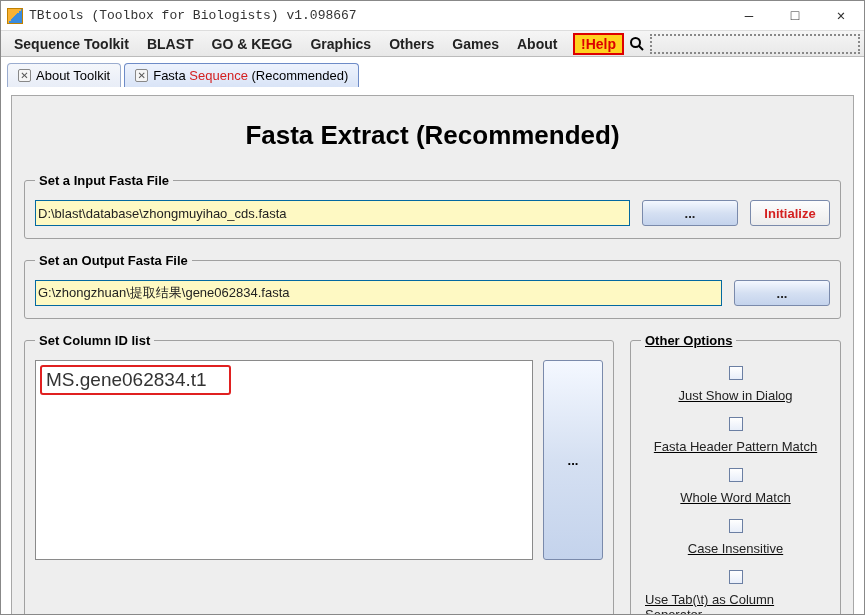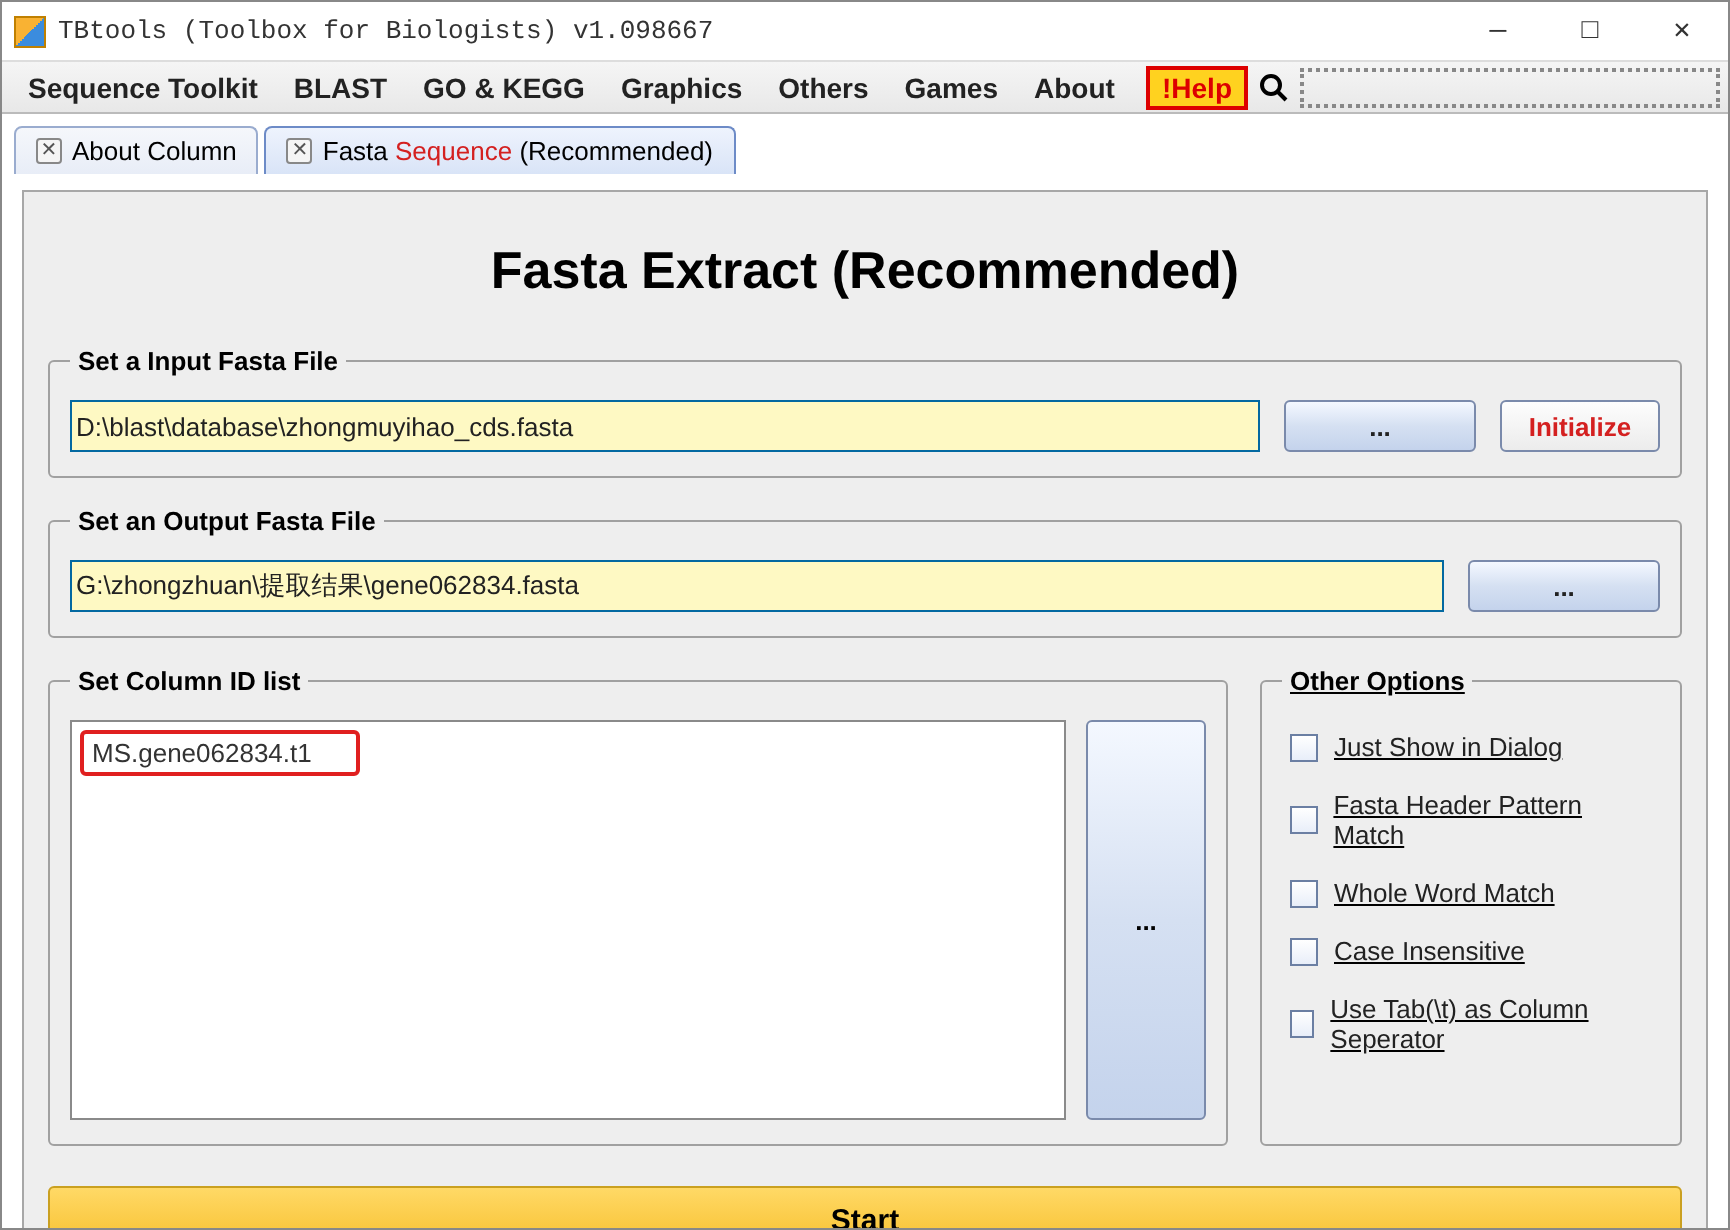--- a/index.html
+++ b/index.html
@@ -151,32 +151,32 @@
     font-size:13px;
     position:relative;
   }
   .id-highlight {
     position:absolute;
     top:4px;left:4px;
     border:2px solid #e02020;
     border-radius:3px;
     padding: 2px 22px 2px 4px;
     color:#333;
-    font-size:13px;
+    font-size:19px;
   }
   .idlist-btn {
     width:60px;
     border:1px solid #7a8aab;
     border-radius:3px;
     background: linear-gradient(#f4f8ff,#d5e0f2,#c4d3ec);
     display:flex;align-items:center;justify-content:center;
     font-weight:bold;
   }
   .opts-list { display:flex;flex-direction:column;gap:14px;padding:6px 4px; }
-  .opt { display:flex;align-items:center;gap:8px;font-size:13px;color:#222; }
+  .opt { display:flex;align-items:center;gap:8px;font-size:13px;color:#222;flex-direction:column; }
   .chk {
     width:14px;height:14px;border:1px solid #6b7fa3;background:linear-gradient(#fff,#e8eef9);
   }
   .start-btn {
     margin-top: 6px;
     height:34px;
     background: linear-gradient(#ffd966,#f7be2a);
     border:1px solid #caa020;
     border-radius:3px;
     display:flex;align-items:center;justify-content:center;
@@ -210,21 +210,21 @@
         <circle cx="6.5" cy="6.5" r="4.5" fill="none" stroke="#000" stroke-width="2"></circle>
         <line x1="10" y1="10" x2="14" y2="14" stroke="#000" stroke-width="2"></line>
       </svg>
   </div>
   <div class="dotted-box"></div>
 </div>
 
 <div class="tabbar">
   <div class="tab">
     <span class="close-x">✕</span>
-    <span>About Column</span>
+    <span>About Toolkit</span>
   </div>
   <div class="tab active">
     <span class="close-x">✕</span>
     <span><span>Fasta </span><span class="extract-red">Sequence</span><span> (Recommended)</span></span>
   </div>
 </div>
 
 <div class="content">
   <div class="panel">
     <h1 class="page-title">Fasta Extract (Recommended)</h1>

